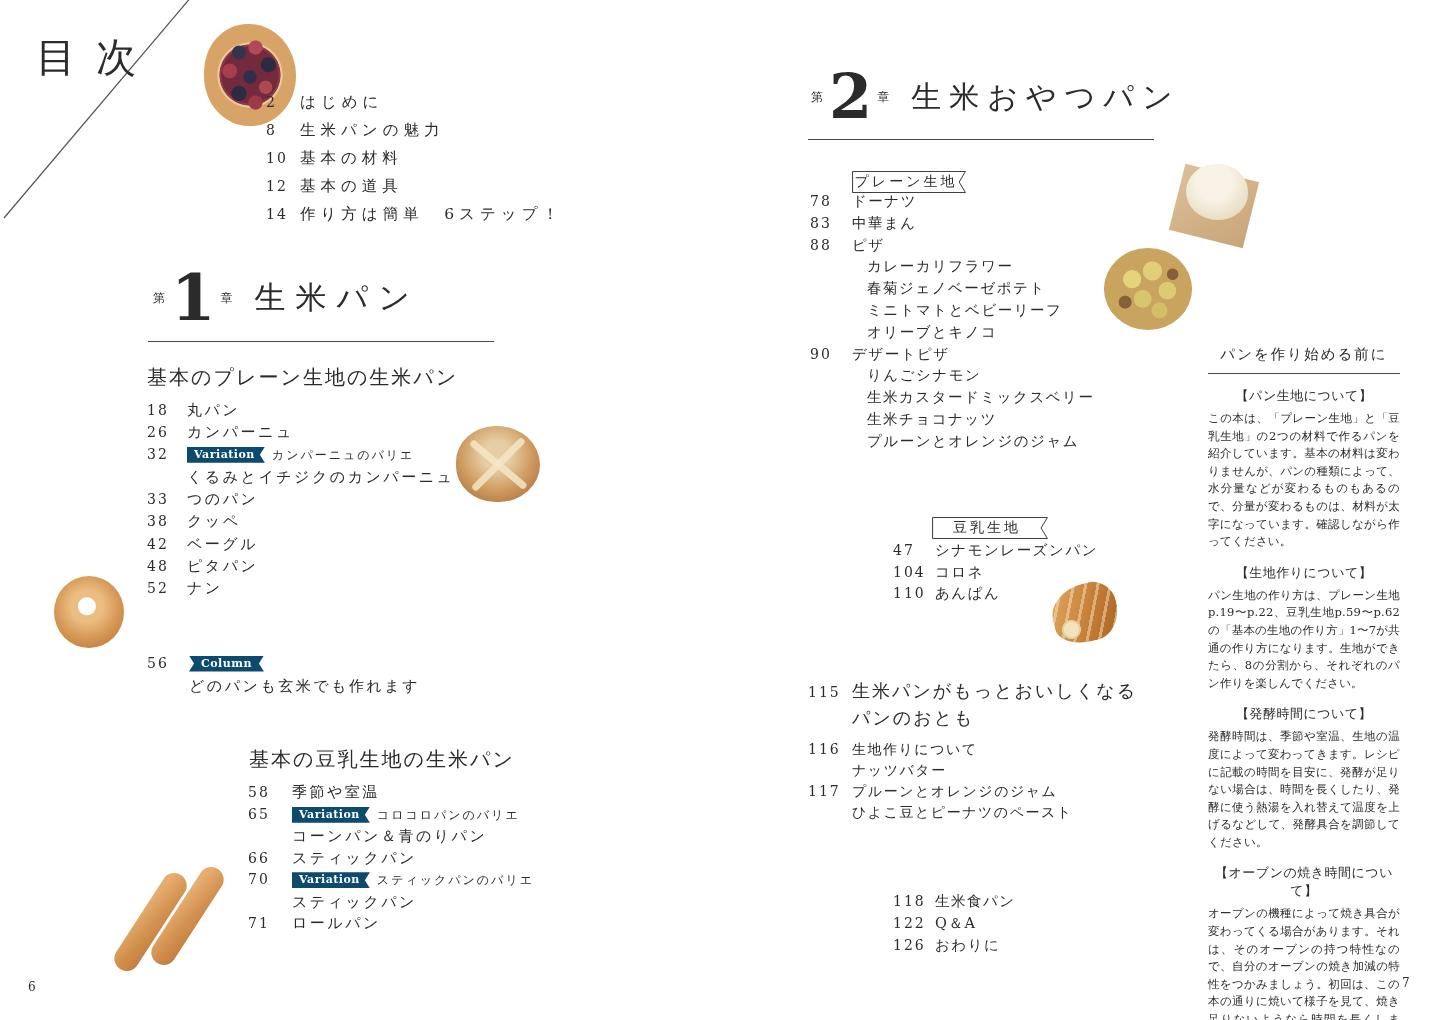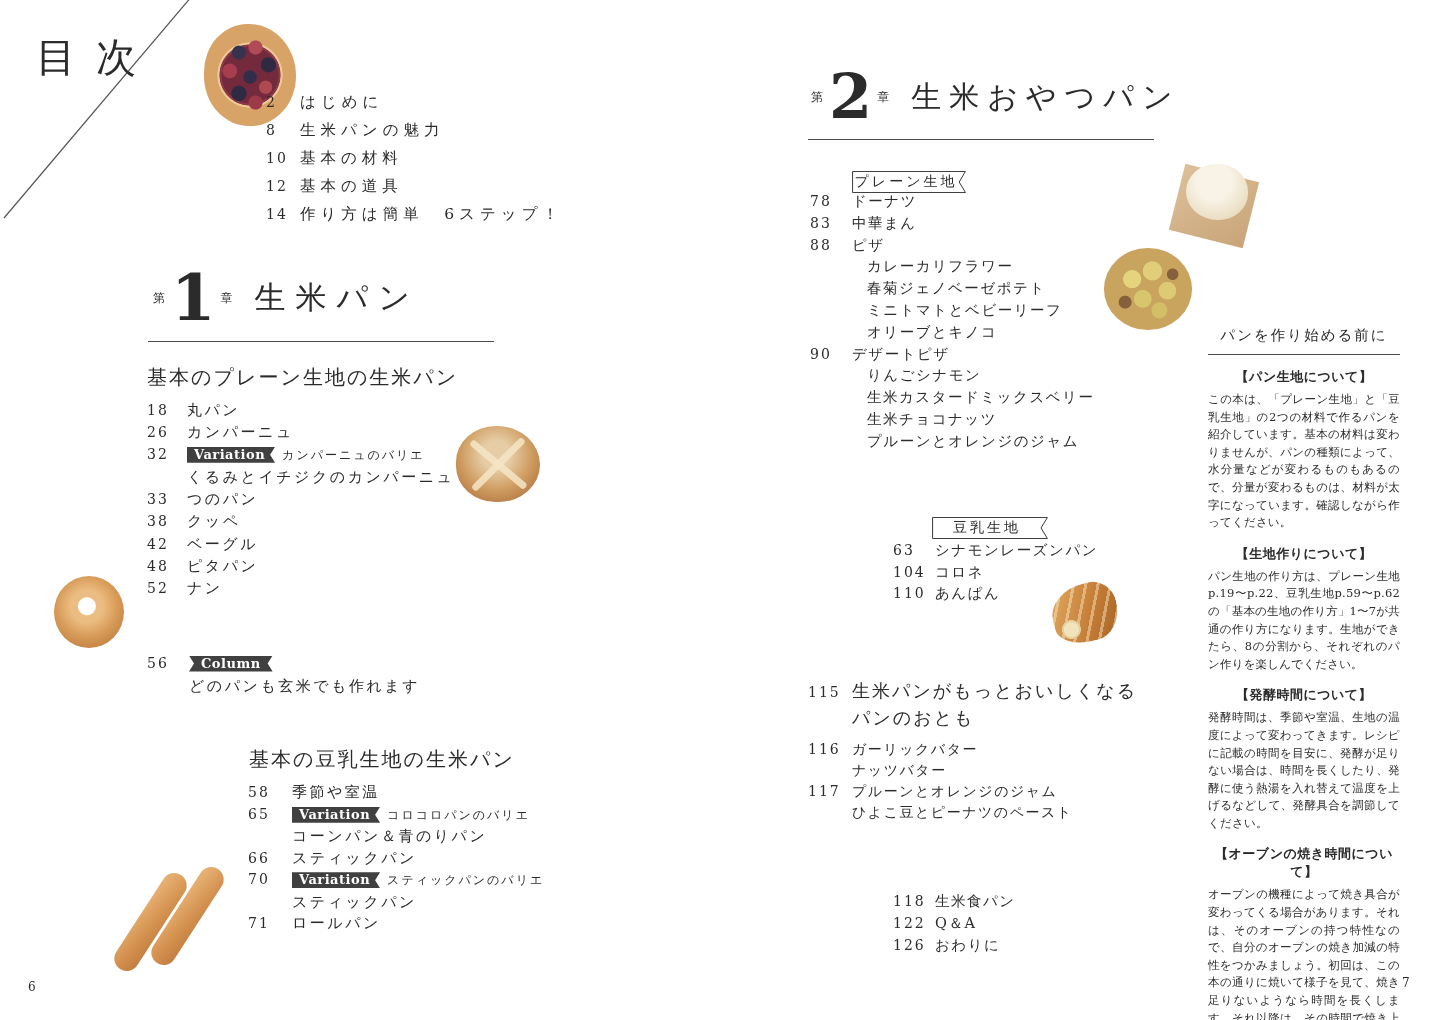--- a/index.html
+++ b/index.html
@@ -47,37 +47,37 @@
   .companions-list .txt{font-size:14px;letter-spacing:1.5px;}
   .companions-list .toc-row.big{line-height:25px;}
   .companions-list .toc-row.big .txt{font-size:18px;letter-spacing:2px;}
   .companions-list .toc-row.gap{margin-top:9px;}
   .ending-list .toc-row{line-height:22px;}
   .ending-list .num{width:42px;}
   .ending-list .txt{font-size:14.5px;letter-spacing:1.5px;}
   .toc-row.var .txt{font-size:12px;letter-spacing:2px;}
 
   
-  .badge{flex:none;display:inline-block;background:#404040;color:#fff;
-    font-size:13px;font-weight:bold;letter-spacing:.5px;line-height:14px;
+  .badge{flex:none;display:inline-block;background:#0c4a6e;color:#fff;
+    font-size:11px;font-weight:bold;letter-spacing:.5px;line-height:14px;
     padding:1px 10px 1px 7px;margin-right:7px;align-self:center;
     clip-path:polygon(0 0,100% 0,calc(100% - 5px) 50%,100% 100%,0 100%);}
   .badge.both{clip-path:polygon(0 0,100% 0,calc(100% - 5px) 50%,100% 100%,0 100%,5px 50%);
     padding:1px 12px;}
 
   
   .dough-label{display:flex;align-items:center;justify-content:center;}
   .dough-label svg{position:absolute;inset:0;width:100%;height:100%;}
   .dough-label .lbl{position:relative;font-size:14px;letter-spacing:3px;padding-right:6px;}
 
   
   .sidebar{left:1208px;top:326px;width:192px;}
-  .sb-heading{text-align:center;font-size:14.5px;letter-spacing:2px;}
+  .sb-heading{text-align:center;font-size:14.5px;letter-spacing:2px;margin-top:19px;}
   .sb-rule{height:1px;background:#4a4a4a;margin-top:9px;}
-  .sb-section .sb-title{text-align:center;font-size:13px;letter-spacing:.5px;margin:13px 0 5px;font-weight:bold;}
+  .sb-section .sb-title{text-align:center;font-size:13px;letter-spacing:.5px;margin:13px 0 5px;}
   .sb-section .sb-body{font-size:11.5px;line-height:17.6px;text-align:justify;letter-spacing:.2px;}
 
   .pagenum{font-size:12px;letter-spacing:1px;}
 
   
   .photo{border-radius:50%;}
   .berry-tart{left:204px;top:24px;width:92px;height:102px;border-radius:48% 52% 50% 50%;
     background:
       radial-gradient(circle at 38% 28%,#37324e 0 7%,transparent 8%),
       radial-gradient(circle at 56% 23%,#b04a56 0 7%,transparent 8%),
@@ -375,21 +375,21 @@
   <div class="abs dough-label" style="left:932px;top:517px;width:116px;height:22px;">
     <svg viewBox="0 0 100 24" preserveAspectRatio="none">
       <polygon points="0.5,0.5 99.5,0.5 94,12 99.5,23.5 0.5,23.5" fill="none" stroke="#3a3a3a" stroke-width="1" vector-effect="non-scaling-stroke"></polygon>
     </svg>
     <span class="lbl">豆乳生地</span>
   </div>
 
   <div class="abs toc-list ch2-soy-list" style="left:893px;top:540px;">
 
   <div class="toc-row">
-        <span class="num">63</span>
+        <span class="num">47</span>
         <span class="txt">シナモンレーズンパン</span>
       </div>
       <div class="toc-row">
         <span class="num">104</span>
         <span class="txt">コロネ</span>
       </div>
       <div class="toc-row">
         <span class="num">110</span>
         <span class="txt">あんぱん</span>
       </div>
@@ -400,21 +400,21 @@
   <div class="toc-row big">
         <span class="num">115</span>
         <span class="txt">生米パンがもっとおいしくなる</span>
       </div>
       <div class="toc-row big">
         <span class="num"></span>
         <span class="txt">パンのおとも</span>
       </div>
       <div class="toc-row gap">
         <span class="num">116</span>
-        <span class="txt">ガーリックバター</span>
+        <span class="txt">生地作りについて</span>
       </div>
       <div class="toc-row">
         <span class="num"></span>
         <span class="txt">ナッツバター</span>
       </div>
       <div class="toc-row">
         <span class="num">117</span>
         <span class="txt">プルーンとオレンジのジャム</span>
       </div>
       <div class="toc-row">

